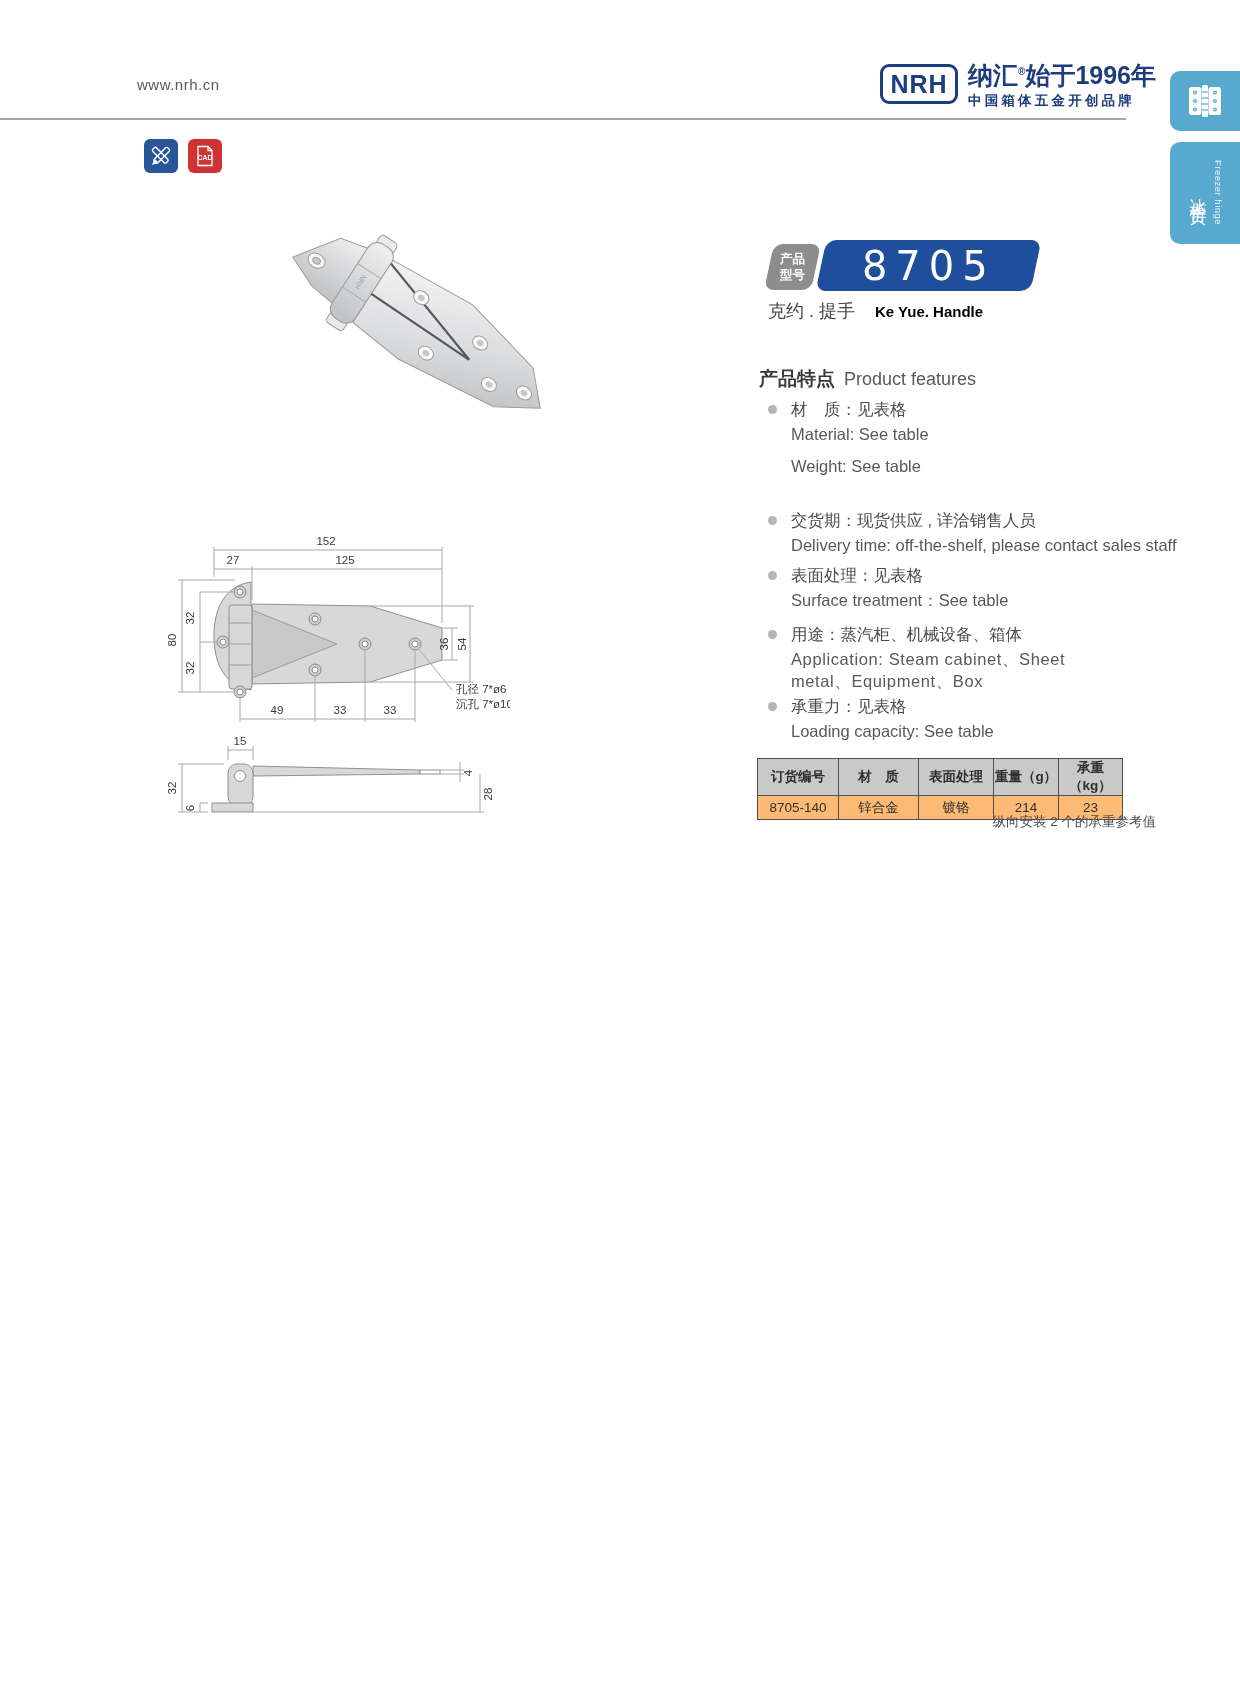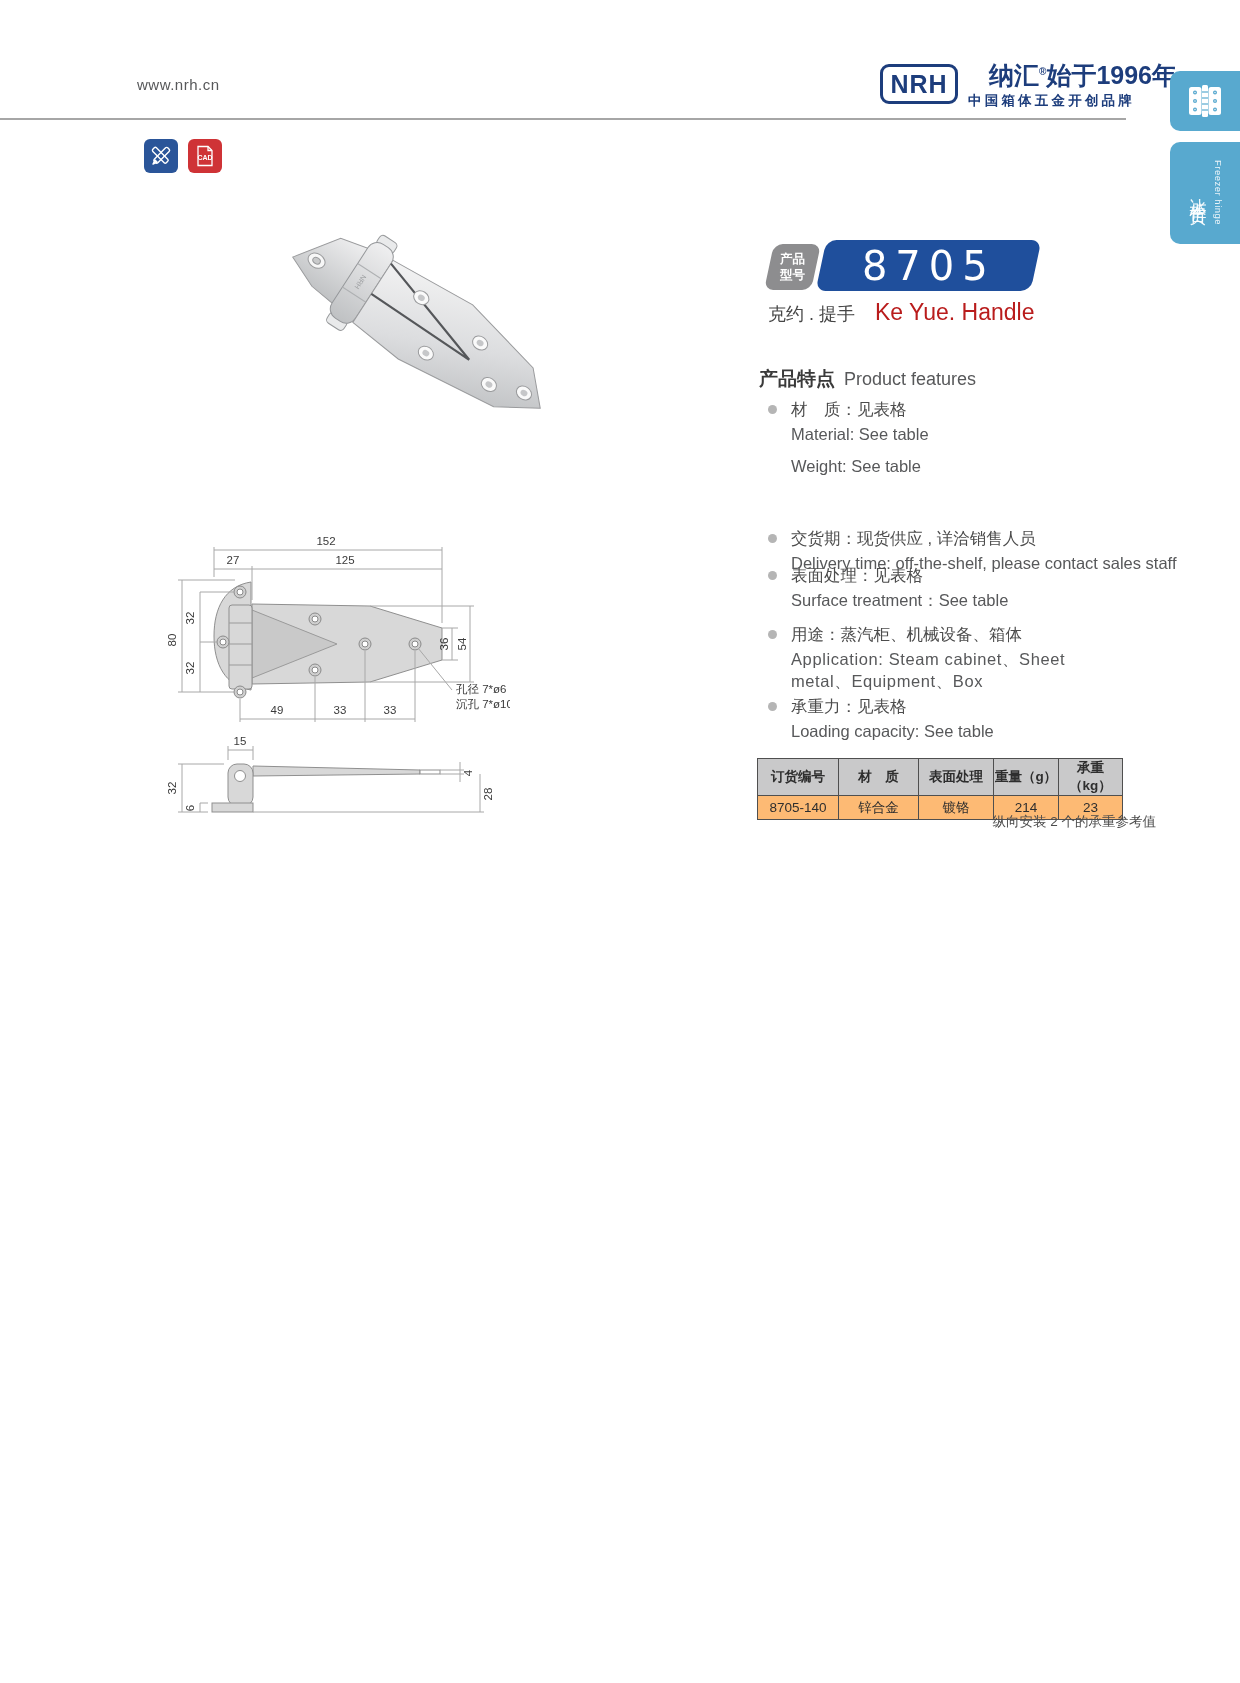--- a/index.html
+++ b/index.html
@@ -10,40 +10,40 @@
   .url { position:absolute; left:137px; top:64px; font-size:15px; color:#57585a; letter-spacing:.5px; }
   .rule { position:absolute; left:0; top:106px; width:1126px; height:2px; background:#a6a6a6; }
 
   .sq-icon { position:absolute; width:34px; height:34px; border-radius:6px; display:flex; align-items:center; justify-content:center; }
   .icon-design { left:144px; top:127px; background:#2a5599; }
   .icon-cad { left:188px; top:127px; background:#cf3336; }
 
   .logo-box { position:absolute; left:880px; top:52px; width:78px; height:40px; border:3px solid #1d3d7c; border-radius:9px; display:flex; align-items:center; justify-content:center; }
   .logo-box span { font-size:25px; font-weight:bold; color:#1d3d7c; letter-spacing:1px; }
   .brand-text { position:absolute; left:968px; top:50px; color:#1d3d7c; width:230px; }
-  .brand-l1 { font-size:25px; font-weight:bold; line-height:1.1; white-space:nowrap;text-align:center; }
+  .brand-l1 { font-size:25px; font-weight:bold; line-height:1.1; white-space:nowrap; }
   .brand-l1 sup { font-size:10px; }
   .brand-l2 { font-size:13.5px; font-weight:bold; letter-spacing:3.2px; margin-top:2px; white-space:nowrap; }
 
   .tab { position:absolute; left:1170px; width:70px; background:#58a9cf; border-radius:10px 0 0 10px; display:flex; align-items:center; justify-content:center; }
   .tab-1 { top:59px; height:60px; }
   .tab-2 { top:130px; height:102px; gap:3px; }
   .tab-cn { writing-mode:vertical-rl; text-orientation:upright; font-size:17px; color:rgba(255,255,255,.92); letter-spacing:4px; }
   .tab-en { writing-mode:vertical-rl; font-size:9.5px; color:rgba(255,255,255,.88); letter-spacing:.5px; }
 
   .badge-gray { position:absolute; left:769px; top:232px; width:47px; height:46px; background:#8d8d8f; border-radius:9px;
     transform:skewX(-12deg); display:flex; align-items:center; justify-content:center; }
   .badge-gray .unskew { transform:skewX(12deg); color:#fff; font-size:12.5px; line-height:1.3; text-align:center; font-weight:bold; }
   .badge-blue { position:absolute; left:821px; top:228px; width:215px; height:51px; background:#1f4f9c; border-radius:10px;
     transform:skewX(-12deg); display:flex; align-items:center; justify-content:center; }
   .badge-blue .unskew { transform:skewX(12deg); color:#fff; font-size:40px; letter-spacing:8px; font-family:"DejaVu Sans",sans-serif; }
 
   .subtitle { position:absolute; left:768px; top:287px; white-space:nowrap; }
   .subtitle .cn { font-size:18px; color:#454545; }
-  .subtitle .en { font-size:23px; color:#b91c1c; margin-left:20px; }
+  .subtitle .en { font-size:15px; color:#000000; margin-left:20px;font-weight:bold; }
 
   .feat-title { position:absolute; left:759px; top:354px; white-space:nowrap; }
   .feat-title .cn { font-size:19px; font-weight:bold; color:#3a3a3a; }
   .feat-title .en { font-size:18px; color:#57585a; margin-left:9px; }
 
   .feat-item { position:absolute; left:759px; width:430px; }
   .feat-row { display:flex; align-items:center; }
   .bullet { width:9px; height:9px; border-radius:50%; background:#b5b5b5; margin:0 14px 0 9px; flex:0 0 auto; }
   .feat-cn { font-size:16.5px; color:#4c4c4c; line-height:22px; white-space:nowrap; }
   .feat-en { font-size:16.5px; color:#57585a; line-height:22px; margin:3px 0 0 32px; white-space:nowrap; }
@@ -203,21 +203,21 @@
   <div class="feat-item" style="top:386px">
     <div class="feat-row">
         <span class="bullet"></span>
         <span class="feat-cn">材　质：见表格</span>
       </div>
     <div class="feat-en">Material: See table</div>
   </div>
   <div class="feat-item" style="top:440px">
     <div class="feat-en">Weight: See table</div>
   </div>
-  <div class="feat-item" style="top:515px">
+  <div class="feat-item" style="top:497px">
     <div class="feat-row">
         <span class="bullet"></span>
         <span class="feat-cn">交货期：现货供应 , 详洽销售人员</span>
       </div>
     <div class="feat-en">Delivery time: off-the-shelf, please contact sales staff</div>
   </div>
   <div class="feat-item" style="top:552px">
     <div class="feat-row">
         <span class="bullet"></span>
         <span class="feat-cn">表面处理：见表格</span>

